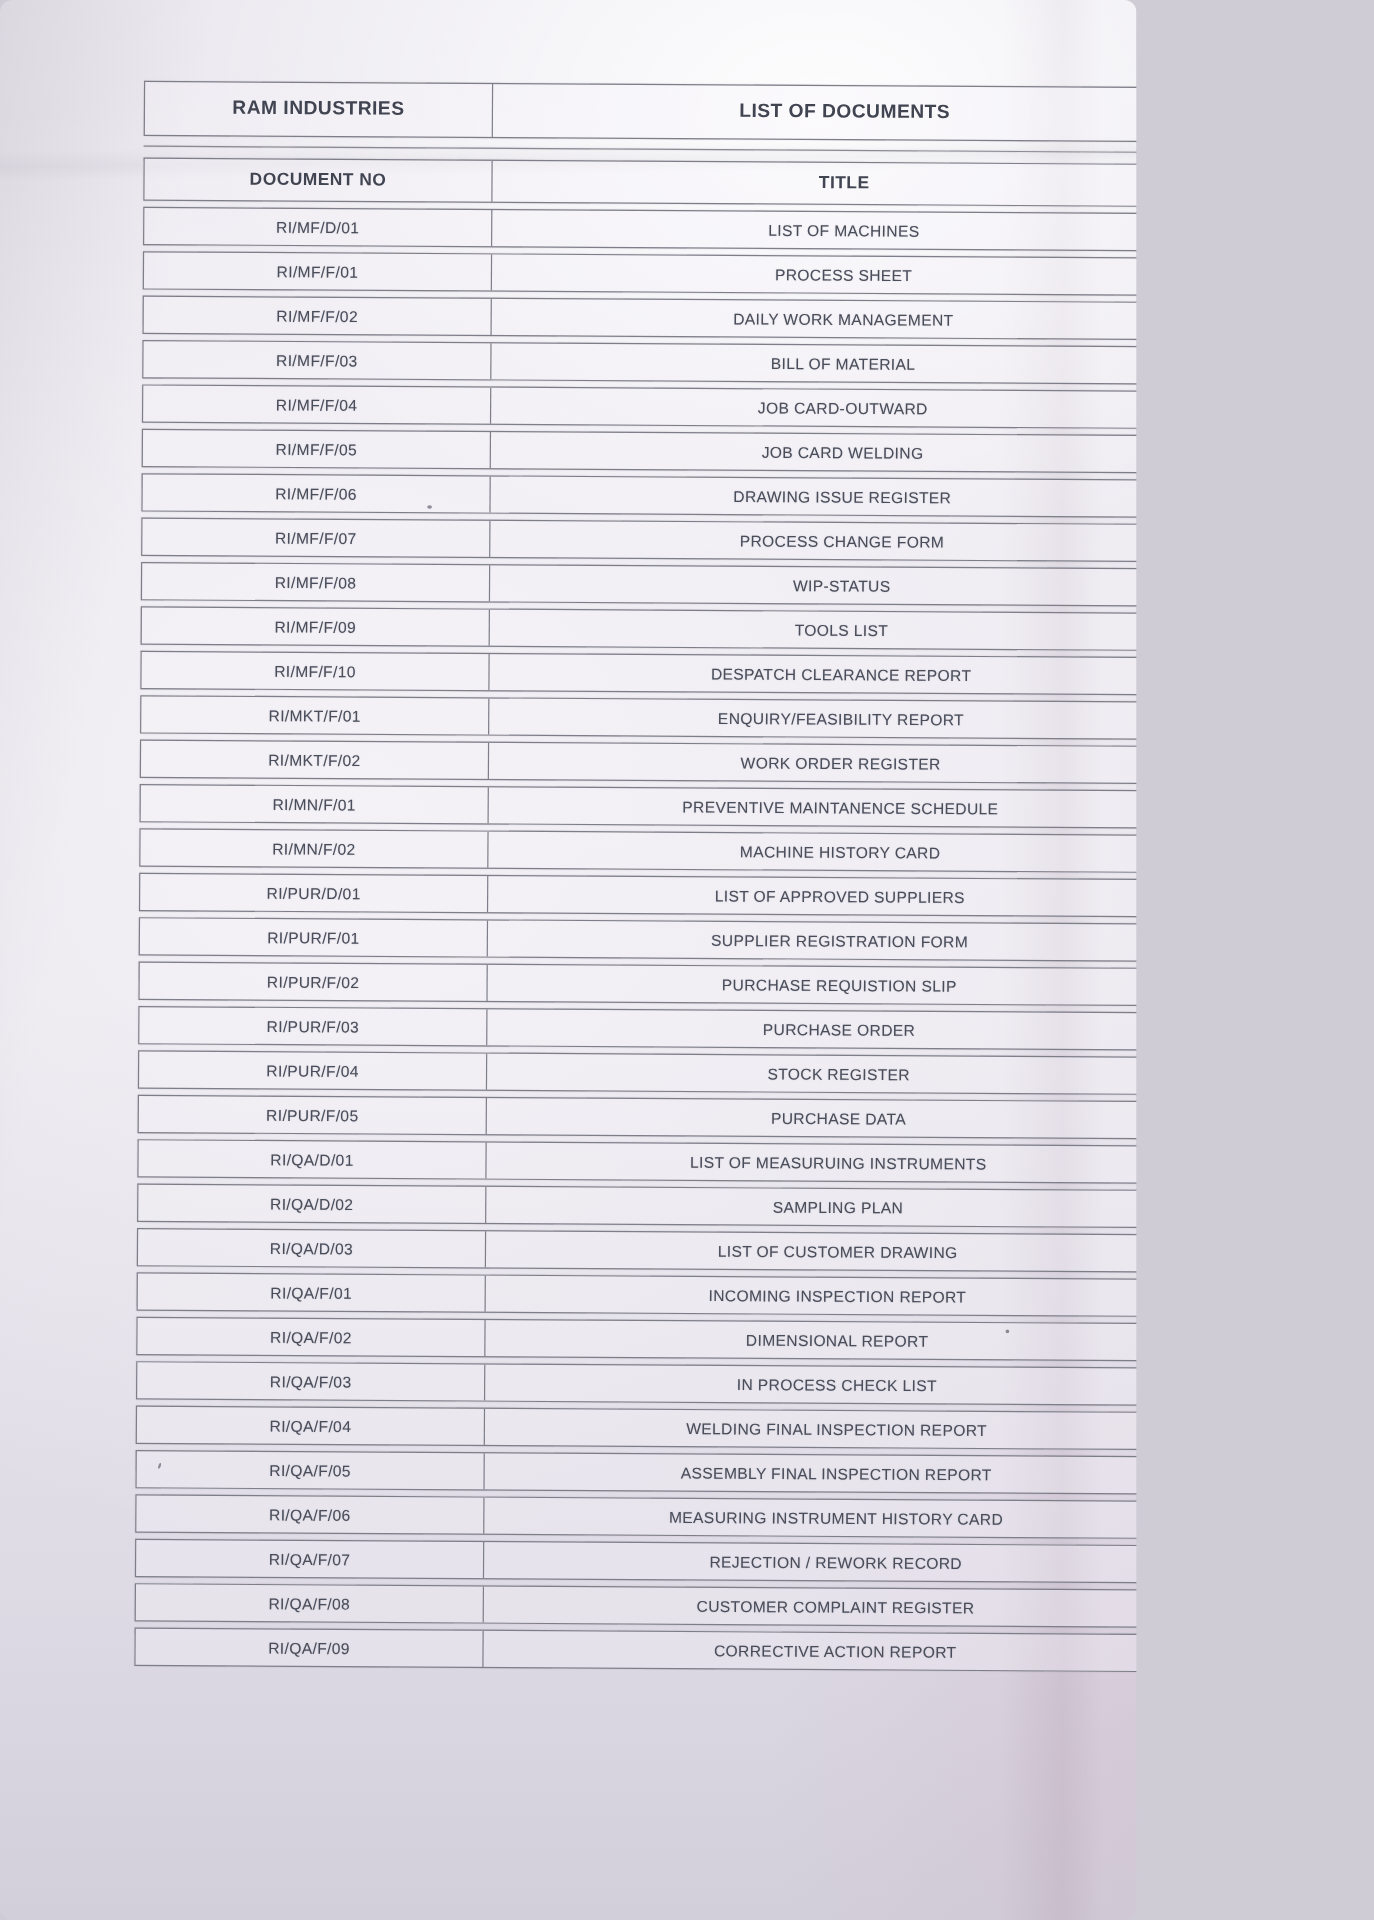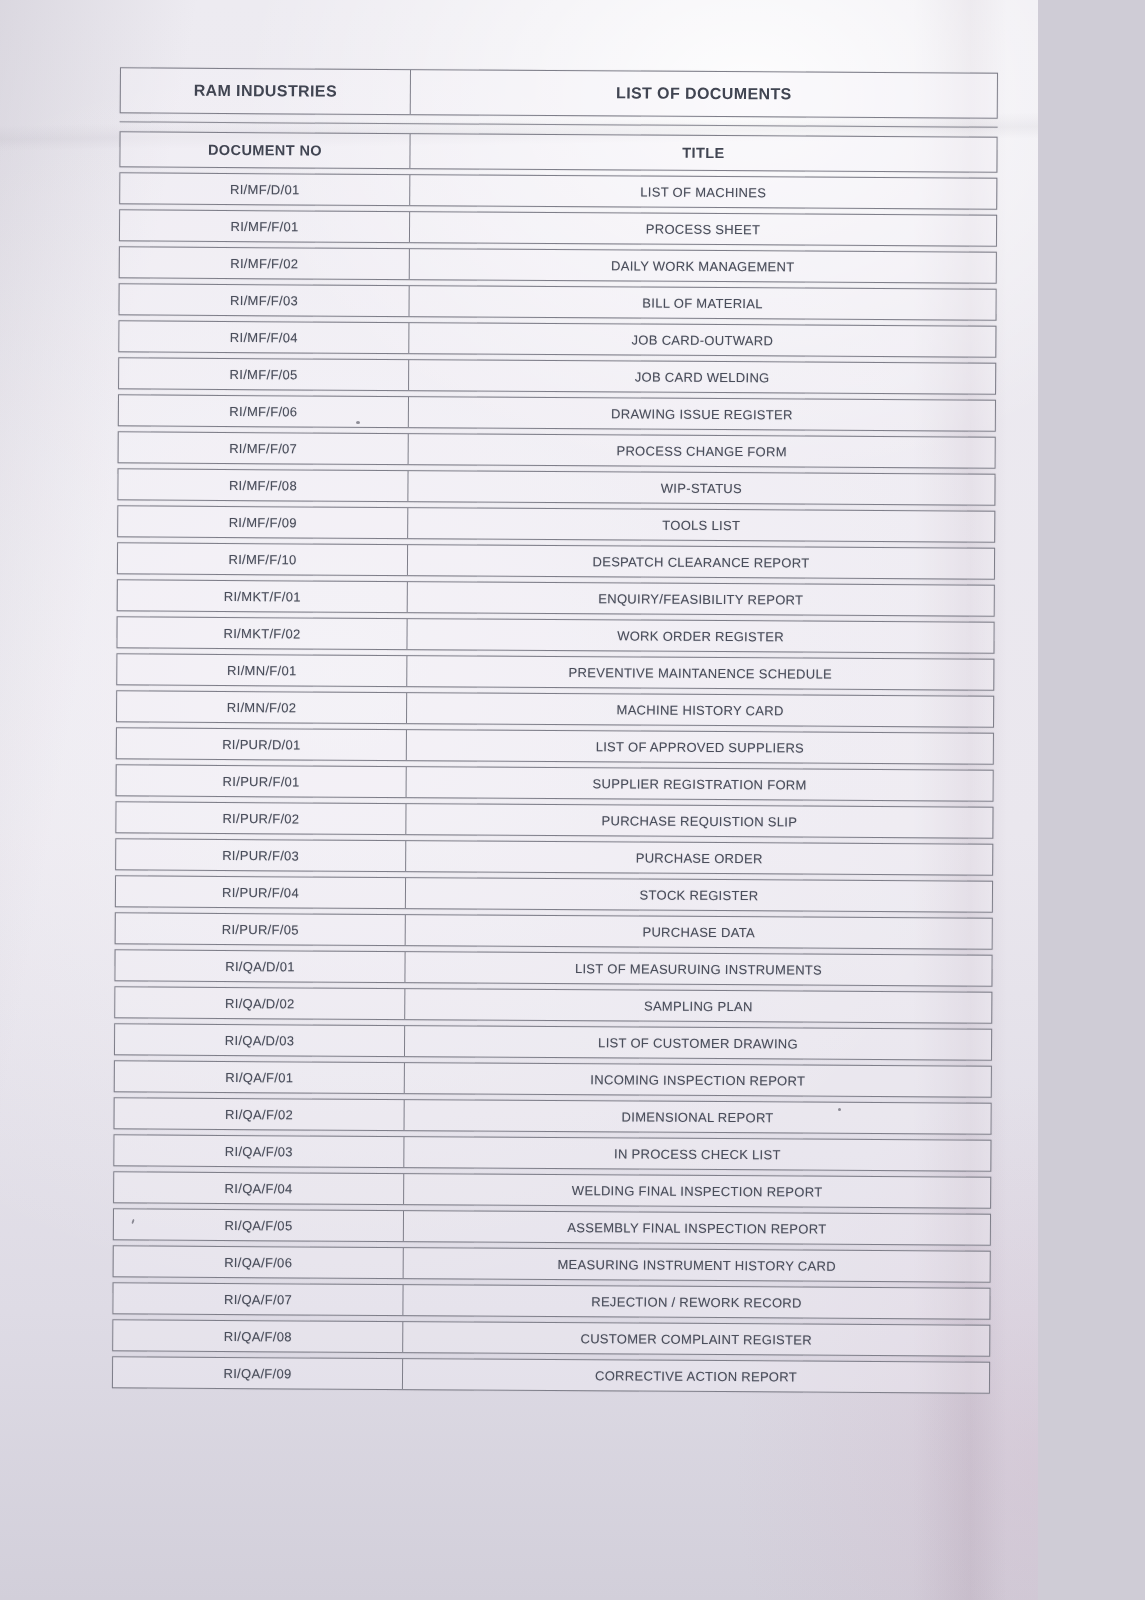--- a/index.html
+++ b/index.html
@@ -5,29 +5,30 @@
   html,body{margin:0;padding:0;}
   body{
     width:1145px;height:1600px;
     font-family:"Liberation Sans", sans-serif;
     background:#cfccd6;
     overflow:hidden;
   }
   
   .photo{
     position:relative;
-    width:1038px;height:1600px;
+    width:947px;height:1600px;
     overflow:hidden;
     background:
       radial-gradient(ellipse 820px 620px at 72% 6%, rgba(255,255,255,0.9), rgba(255,255,255,0) 62%),
       radial-gradient(ellipse 980px 900px at 32% 42%, rgba(250,249,252,0.55), rgba(250,249,252,0) 70%),
       linear-gradient(100deg, rgba(196,192,203,0.45) 0%, rgba(236,233,240,0) 15%),
       linear-gradient(to right, rgba(0,0,0,0) 88%, rgba(150,128,148,0.16) 93.5%, rgba(0,0,0,0) 97%),
       radial-gradient(ellipse 500px 600px at 102% 92%, rgba(203,170,192,0.28), rgba(203,170,192,0) 65%),
       linear-gradient(to bottom, #edebf1 0%, #eae7ee 52%, #dedbe5 82%, #d2cfda 100%);
+    border-radius: 10px;
   }
   
   .crease{
     position:absolute;left:0;top:118px;width:1145px;height:26px;
     background:linear-gradient(to bottom, rgba(0,0,0,0) 0%, rgba(120,115,130,0.07) 55%, rgba(0,0,0,0) 100%);
     transform:rotate(-0.7deg);
   }
   .doc{
     position:absolute;
     left:120px;top:70px;

